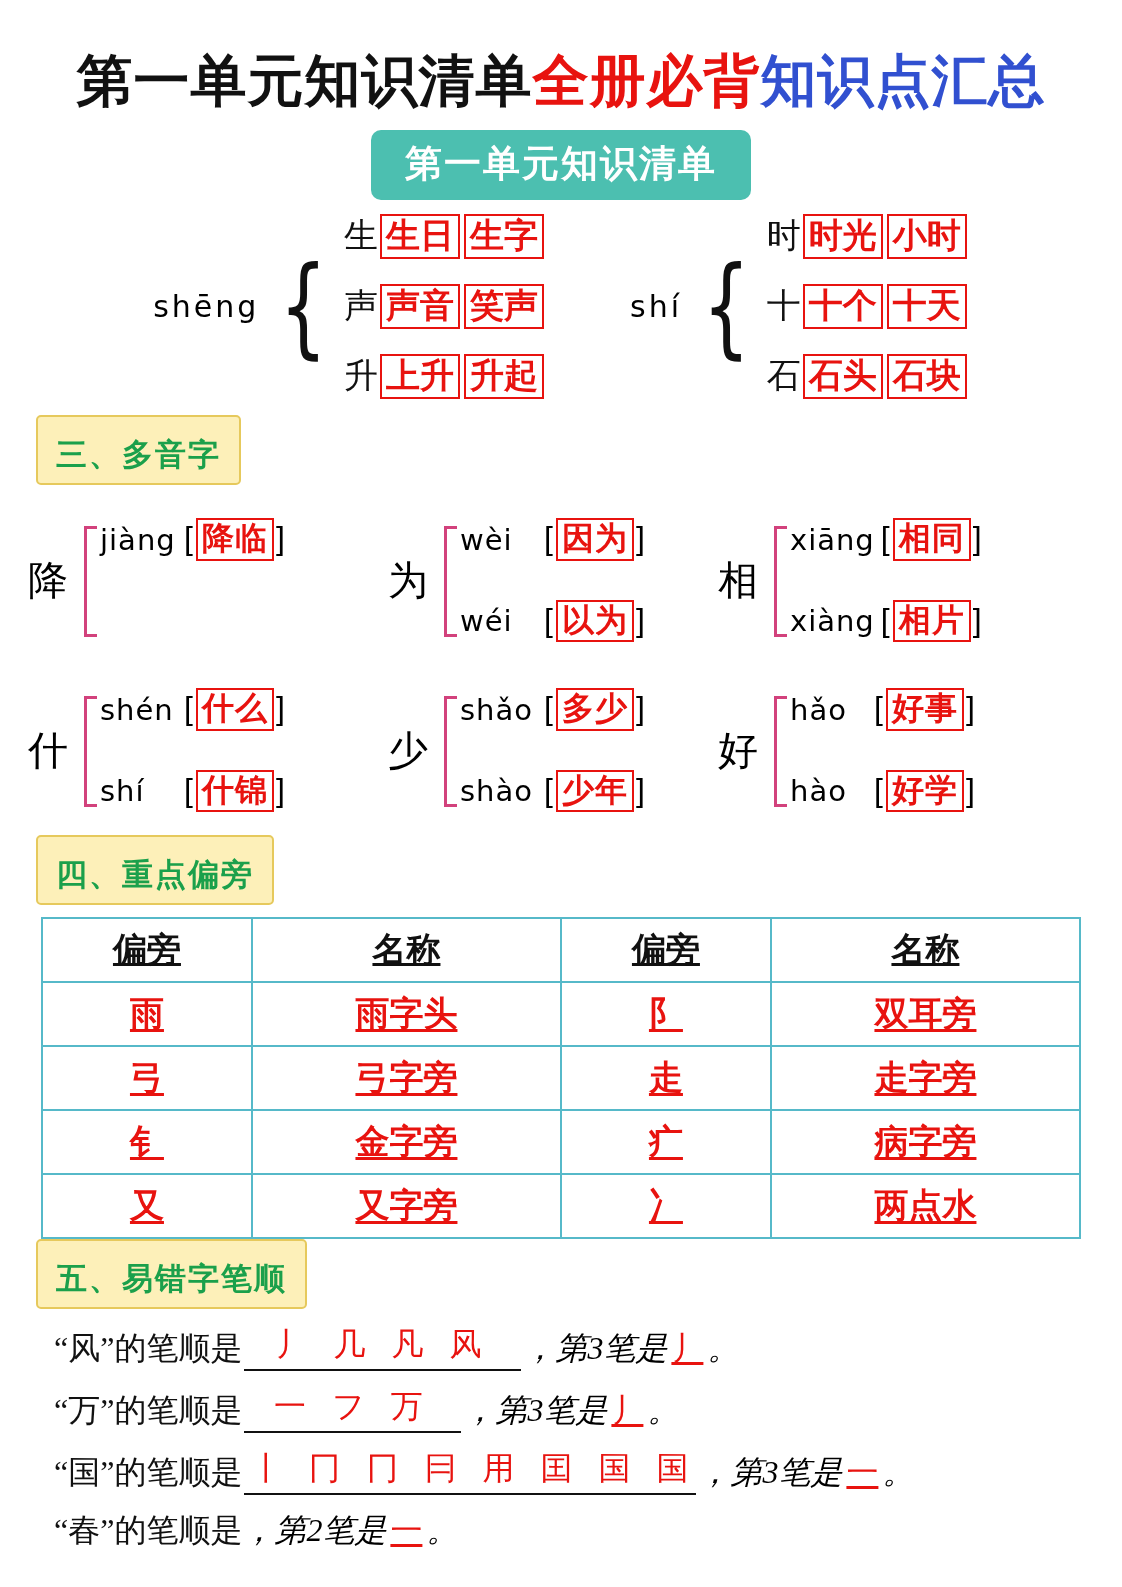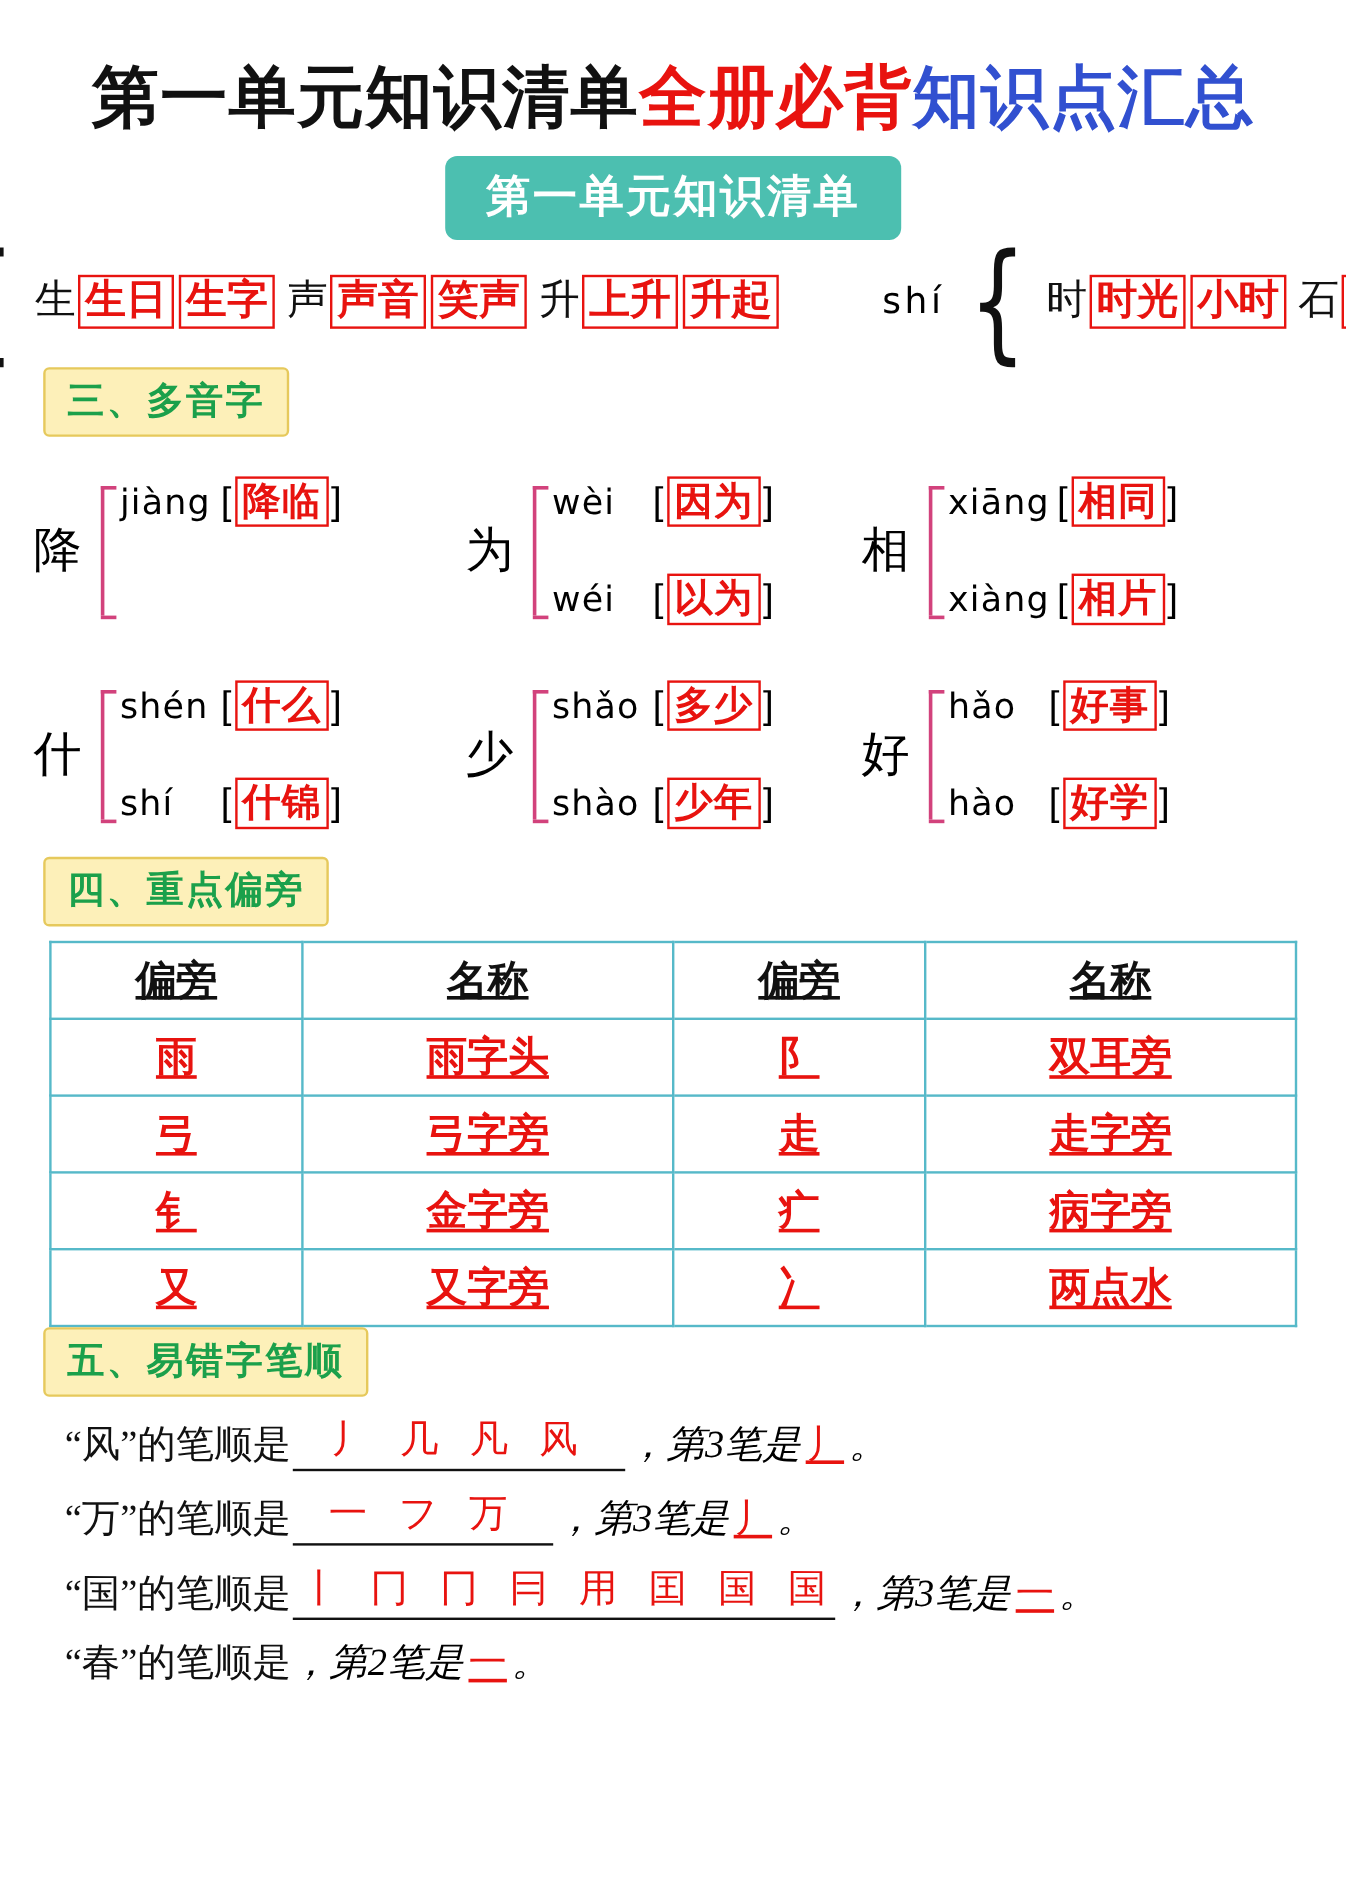--- a/index.html
+++ b/index.html
@@ -74,22 +74,22 @@
   .brace-mark {
     font-size: 108px;
     line-height: 0.7;
     font-family: "DejaVu Sans", sans-serif;
     color: #111;
     padding: 0 6px;
     transform: scaleX(0.7);
   }
   .brace-lines {
     display: flex;
-    flex-direction: row;
-    gap: 8px;
+    flex-direction: column;
+    gap: 25px;
   }
   .brace-line {
     font-size: 34px;
     white-space: nowrap;
     font-family: "Liberation Serif", serif;
     line-height: 1.25;
   }
   .brace-line .head { color: #111; }
   .bk {
     color: #e8130f;
@@ -102,21 +102,21 @@
   }
 
   
   .sec-head {
     display: inline-block;
     background: #fdf0b9;
     border: 2px solid #e6c95c;
     color: #1ba04b;
     font-weight: bold;
     font-size: 31px;
-    padding: 5px 18px 7px 18px;
+    padding: 17px 18px 7px 18px;
     border-radius: 5px;
     margin-left: 36px;
     font-family: "Liberation Serif", serif;
     letter-spacing: 2px;
   }
   .sec-head.m1 { margin-top: 16px; }
 
   
   .duo-grid {
     display: grid;
@@ -275,20 +275,23 @@
         </div>
       </div>
     </div>
 
     <div class="brace-group">
       <div class="brace-pinyin">shí</div>
       <div class="brace-mark">{</div>
       <div class="brace-lines">
         <div class="brace-line">
           <span class="head">时</span><span class="bk">时光</span><span class="bk">小时</span>
+        </div>
+        <div class="brace-line">
+          <span class="head">十</span><span class="bk">十个</span><span class="bk">十天</span>
         </div>
         <div class="brace-line">
           <span class="head">石</span><span class="bk">石头</span><span class="bk">石块</span>
         </div>
       </div>
     </div>
 
   </div>
 
   

